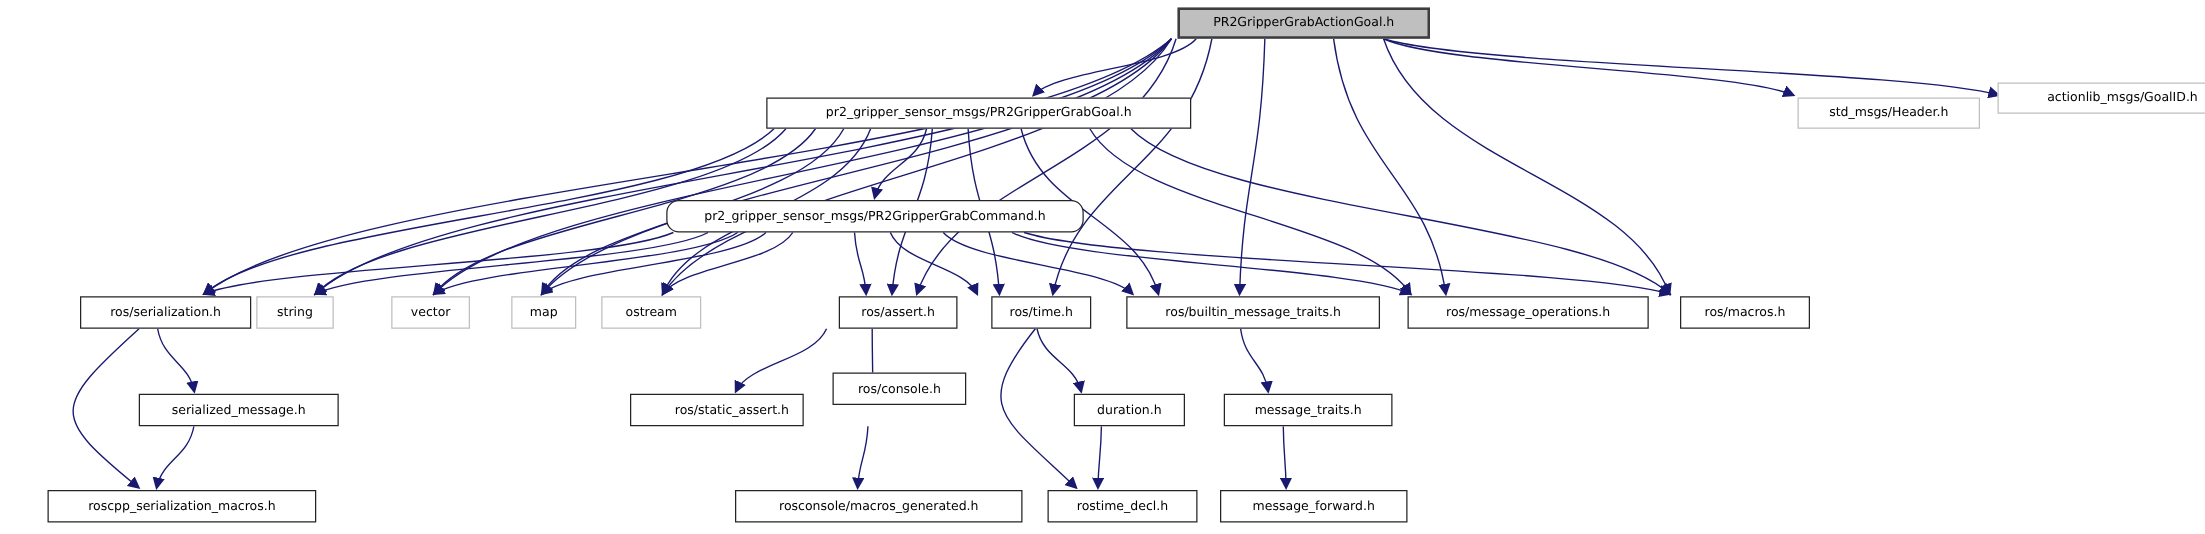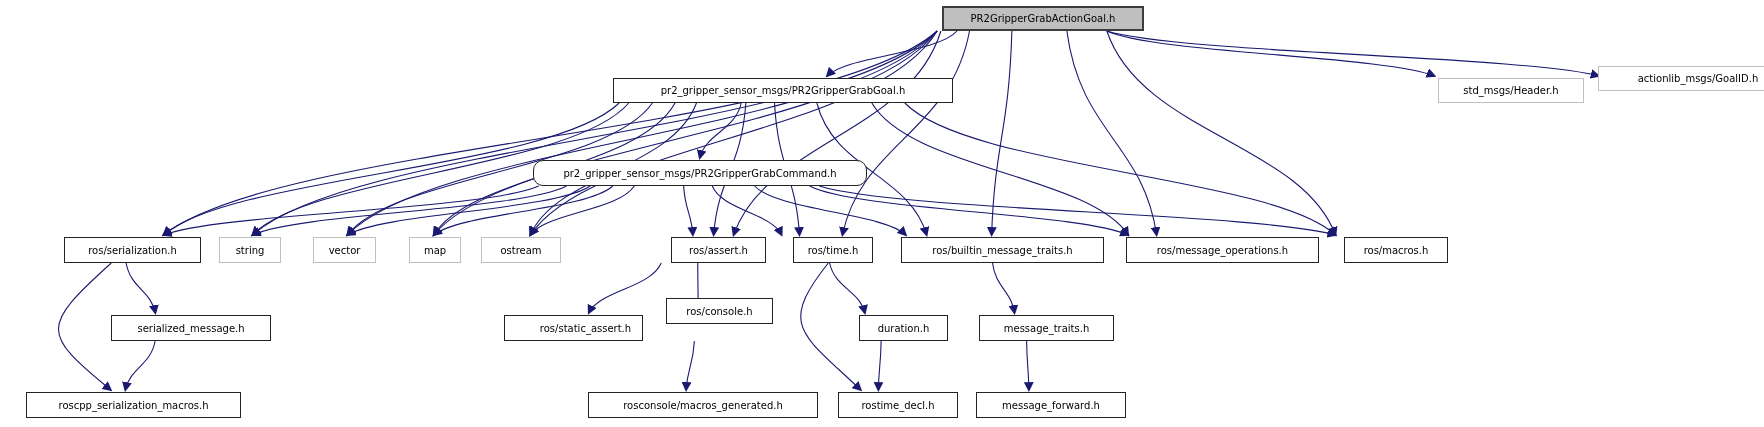--- a/index.html
+++ b/index.html
@@ -99,21 +99,21 @@
       </div>
       <div class="node plain" style="left: 1577px; top: 66px; width: 200px; height: 25px;">
         <span>actionlib_msgs/GoalID.h</span>
       </div>
       <div class="node linked" style="left: 512px; top: 160px; width: 334px; height: 26px; border-radius: 10px;">
         <span>pr2_gripper_sensor_msgs/PR2GripperGrabCommand.h</span>
       </div>
       <div class="node linked" style="left: 43px; top: 237px; width: 137px; height: 26px;">
         <span>ros/serialization.h</span>
       </div>
-      <div class="node plain" style="left: 198px; top: 237px; width: 62px; height: 26px;">
+      <div class="node plain" style="left: 184px; top: 237px; width: 62px; height: 26px;">
         <span>string</span>
       </div>
       <div class="node plain" style="left: 292px; top: 237px; width: 63px; height: 26px;">
         <span>vector</span>
       </div>
       <div class="node plain" style="left: 388px; top: 237px; width: 52px; height: 26px;">
         <span>map</span>
       </div>
       <div class="node plain" style="left: 460px; top: 237px; width: 80px; height: 26px;">
         <span>ostream</span>
@@ -141,21 +141,21 @@
       </div>
       <div class="node linked" style="left: 645px; top: 298px; width: 107px; height: 26px;">
         <span>ros/console.h</span>
       </div>
       <div class="node linked" style="left: 838px; top: 315px; width: 89px; height: 26px;">
         <span>duration.h</span>
       </div>
       <div class="node linked" style="left: 958px; top: 315px; width: 135px; height: 26px;">
         <span>message_traits.h</span>
       </div>
-      <div class="node linked" style="left: 5px; top: 392px; width: 215px; height: 26px;">
+      <div class="node linked" style="left: 17px; top: 392px; width: 215px; height: 26px;">
         <span>roscpp_serialization_macros.h</span>
       </div>
       <div class="node linked" style="left: 567px; top: 392px; width: 230px; height: 26px;">
         <span>rosconsole/macros_generated.h</span>
       </div>
       <div class="node linked" style="left: 817px; top: 392px; width: 120px; height: 26px;">
         <span>rostime_decl.h</span>
       </div>
       <div class="node linked" style="left: 955px; top: 392px; width: 150px; height: 26px;">
         <span>message_forward.h</span>

